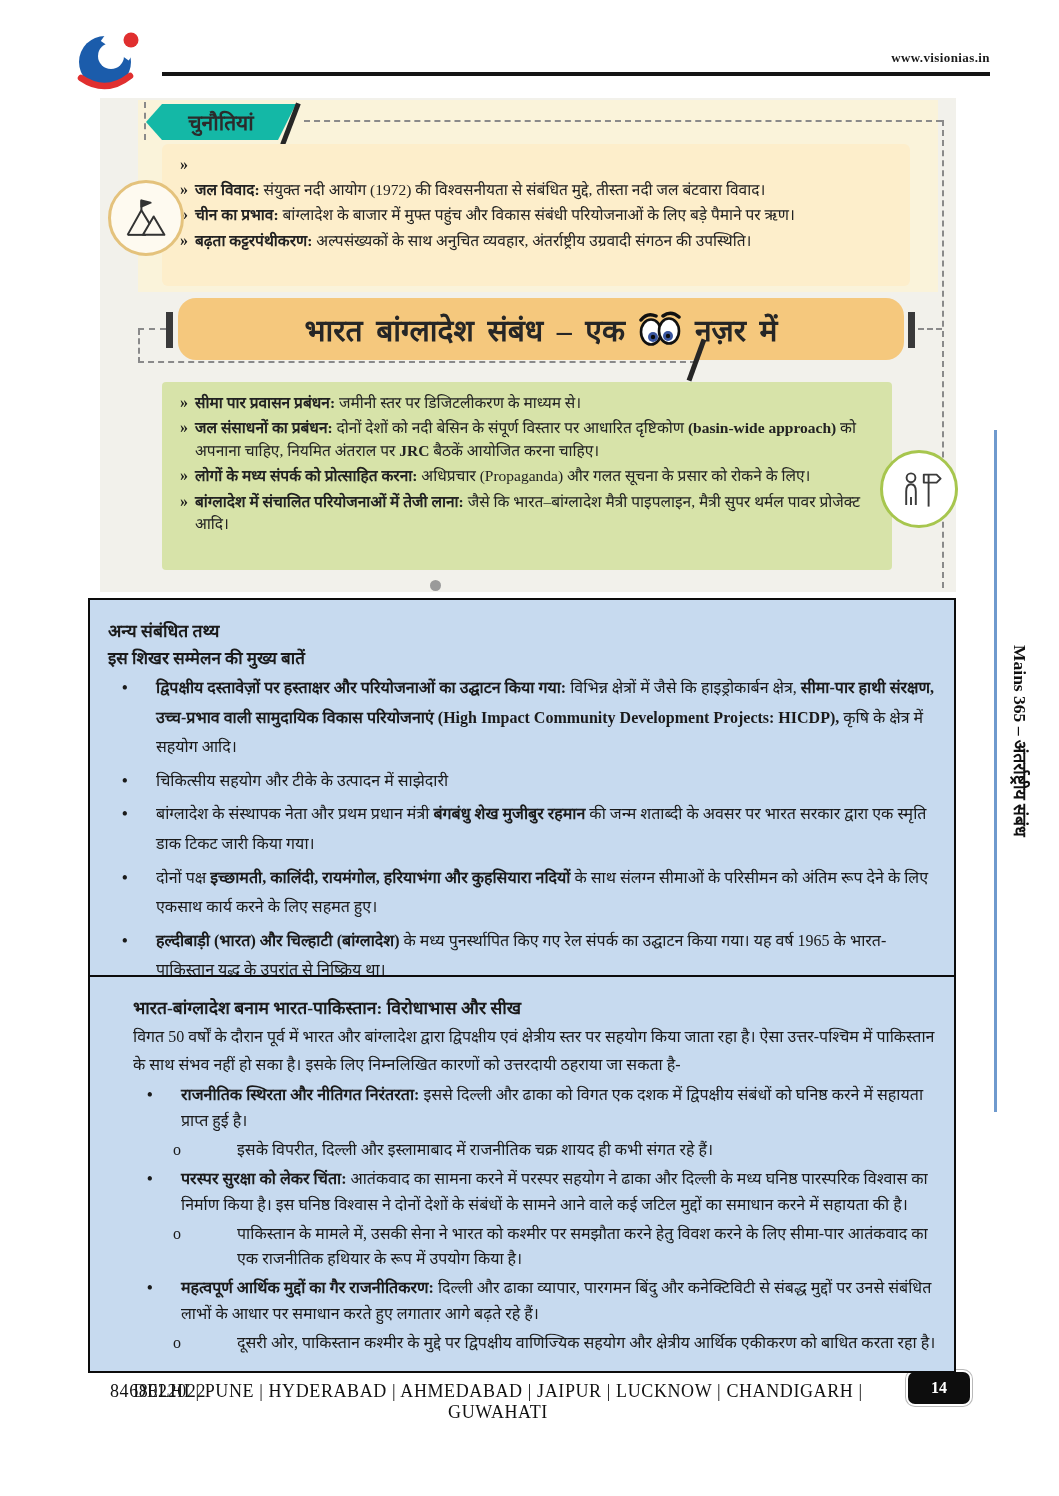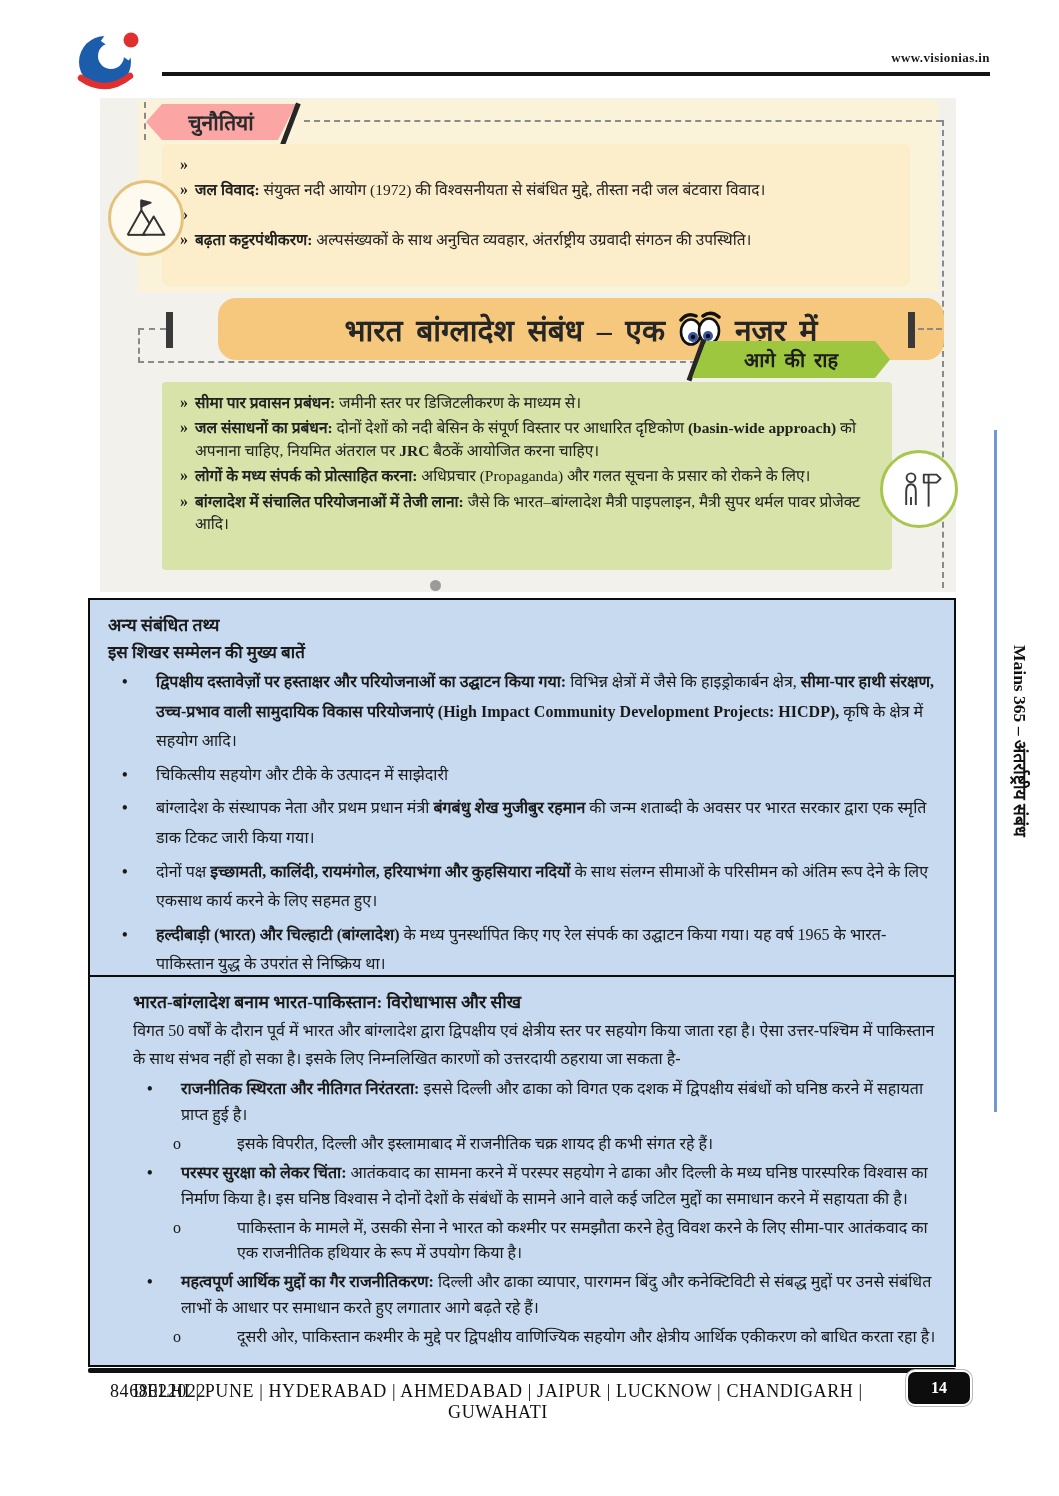--- a/index.html
+++ b/index.html
@@ -8,57 +8,57 @@
   .b{font-weight:bold;}
 
   
   .logo{position:absolute;left:76px;top:28px;width:66px;height:70px;}
   .site-url{position:absolute;top:50px;right:69px;font-size:13px;font-weight:bold;letter-spacing:.4px;}
   .header-rule{position:absolute;left:162px;top:72px;width:828px;height:4px;background:#151515;}
 
   
   .info{position:absolute;left:100px;top:98px;width:856px;height:494px;background:#f2f1eb;}
   .cream-panel{position:absolute;left:38px;top:2px;width:800px;height:192px;background:#faf3da;}
-  .chal-label{position:absolute;left:46px;top:6px;width:150px;height:36px;background:#fca5a5;
+  .chal-label{position:absolute;left:46px;top:6px;width:150px;height:36px;background:#14b8a6;
       clip-path:polygon(16px 0,100% 0,calc(100% - 18px) 100%,16px 100%,0 50%);
       display:flex;align-items:center;justify-content:center;font-size:21px;font-weight:bold;color:#2b2b2b;}
   .chal-diag{position:absolute;left:188px;top:4px;width:5px;height:44px;background:#262626;transform:rotate(21deg);}
   .dash-h{border-top:2.5px dashed #8a8a8a;position:absolute;height:0;}
   .dash-v{border-left:2.5px dashed #8a8a8a;position:absolute;width:0;}
   .chal-box{position:absolute;left:62px;top:46px;width:748px;height:142px;background:#fdeecb;border-radius:6px;}
   .arrow-list{list-style:none;margin:0;padding:10px 14px 8px 18px;}
   .arrow-list li{display:flex;gap:7px;margin-bottom:3px;font-size:15.5px;line-height:1.45;color:#222;}
   .arrow-list .marker{flex:0 0 auto;font-weight:bold;color:#1e1e1e;font-size:16px;line-height:1.35;}
   .round-icon{position:absolute;border-radius:50%;display:flex;align-items:center;justify-content:center;background:#fefaf0;}
   .mt-icon{left:8px;top:82px;width:70px;height:70px;border:3.5px solid #e4c27c;}
   .ps-icon{left:780px;top:352px;width:72px;height:72px;border:3.5px solid #a7c64e;background:#fff;}
 
   .title-banner{position:absolute;left:78px;top:200px;width:726px;height:62px;background:#f5c87d;border-radius:18px;
-      display:flex;align-items:center;justify-content:center;gap:12px;font-size:30px;font-weight:bold;color:#262626;word-spacing:6px;margin-left:40px;}
+      display:flex;align-items:center;justify-content:center;gap:12px;font-size:30px;font-weight:bold;color:#262626;word-spacing:6px;}
   .title-bar{position:absolute;top:214px;width:7px;height:36px;background:#3a3a3a;}
 
   .wf-banner{position:absolute;left:592px;top:243px;width:198px;height:37px;background:#9dc73e;
       clip-path:polygon(14px 0,calc(100% - 15px) 0,100% 50%,calc(100% - 15px) 100%,0 100%);
       display:flex;align-items:center;justify-content:center;font-size:20px;font-weight:bold;color:#1d1d1d;word-spacing:4px;}
   .wf-diag{position:absolute;left:594px;top:240px;width:5px;height:44px;background:#262626;transform:rotate(20deg);}
   .wf-box{position:absolute;left:62px;top:284px;width:730px;height:188px;background:#d7e3a9;border-radius:4px;}
   .gray-dot{position:absolute;left:330px;top:482px;width:11px;height:11px;border-radius:50%;background:#9a9a9a;}
 
   
   .watermark{position:absolute;left:130px;top:890px;width:520px;height:130px;z-index:0;}
   .watermark div{position:absolute;background:#e9e9e9;}
   .wm1{left:30px;top:10px;width:300px;height:34px;transform:rotate(24deg);}
   .wm2{left:250px;top:16px;width:300px;height:34px;transform:rotate(-24deg);}
 
   
   .blue-box{position:absolute;left:88px;width:868px;background:#c7daef;border:2.5px solid #0c0c0c;
       box-sizing:border-box;padding:10px 18px 12px 18px;z-index:1;}
   .facts-box{top:598px;}
   .cmp-box{top:975px;padding-left:43px;}
-  .box-heading{font-size:17.5px;font-weight:bold;margin:2px 0 4px 0;}
+  .box-heading{font-size:17.5px;font-weight:bold;margin:8px 0 4px 0;}
   .facts-box .box-para{font-size:16px;line-height:1.9;}
   .facts-box .box-subheading{font-size:17px;font-weight:bold;margin:2px 0;}
   .dot-list{list-style:none;margin:2px 0 0 0;padding:0;}
   .dot-list li{display:flex;margin:2px 0;font-size:16px;}
   .facts-box .dot-list li{line-height:1.85;margin:4px 0;}
   .cmp-box .box-para{font-size:16px;line-height:1.75;}
   .cmp-box .dot-list li{line-height:1.62;margin:3px 0;}
   .dot-list .marker{flex:0 0 34px;text-align:left;padding-left:14px;font-weight:bold;}
   .dot-list li.sub .marker{flex:0 0 64px;padding-left:40px;font-weight:normal;}
   .dot-list .li-content{flex:1;}
@@ -111,20 +111,21 @@
       <ul class="arrow-list">
           <li>
             <span class="marker">»</span>
           </li>
           <li>
             <span class="marker">»</span>
             <span class="li-content"><span class="b">जल विवाद:</span><span> संयुक्त नदी आयोग (1972) की विश्वसनीयता से संबंधित मुद्दे, तीस्ता नदी जल बंटवारा विवाद।</span></span>
           </li>
           <li>
             <span class="marker">»</span>
+            <span class="li-content"><span class="b">चीन का प्रभाव:</span><span> बांग्लादेश के बाजार में मुफ्त पहुंच और विकास संबंधी परियोजनाओं के लिए बड़े पैमाने पर ऋण।</span></span>
           </li>
           <li>
             <span class="marker">»</span>
             <span class="li-content"><span class="b">बढ़ता कट्टरपंथीकरण:</span><span> अल्पसंख्यकों के साथ अनुचित व्यवहार, अंतर्राष्ट्रीय उग्रवादी संगठन की उपस्थिति।</span></span>
           </li>
         </ul>
     </div>
     <div class="round-icon mt-icon">
       <svg width="46" height="46" viewBox="0 0 60 60" fill="none" stroke="#333" stroke-width="2.6" stroke-linejoin="round">
         <path d="M6,52 L24,20 L35,38"></path>
@@ -152,23 +153,20 @@
         </svg>
       </span>
       <span>नज़र में</span>
     </div>
     <div class="title-bar" style="left:808px;"></div>
     <div class="dash-h" style="left:818px;top:230px;width:24px;"></div>
     <div class="dash-v" style="left:38px;top:231px;height:34px;"></div>
 
     <div class="dash-h" style="left:38px;top:263px;width:558px;"></div>
     <div class="wf-diag"></div>
-    <div class="wf-banner">
-      <span>आगे की राह</span>
-    </div>
     <div class="wf-box">
       <ul class="arrow-list">
           <li>
             <span class="marker">»</span>
             <span class="li-content"><span class="b">सीमा पार प्रवासन प्रबंधन:</span><span> जमीनी स्तर पर डिजिटलीकरण के माध्यम से।</span></span>
           </li>
           <li>
             <span class="marker">»</span>
             <span class="li-content"><span class="b">जल संसाधनों का प्रबंधन:</span><span> दोनों देशों को नदी बेसिन के संपूर्ण विस्तार पर आधारित दृष्टिकोण </span><span class="b">(basin-wide approach)</span><span> को अपनाना चाहिए, नियमित अंतराल पर </span><span class="b">JRC</span><span> बैठकें आयोजित करना चाहिए।</span></span>
           </li>

